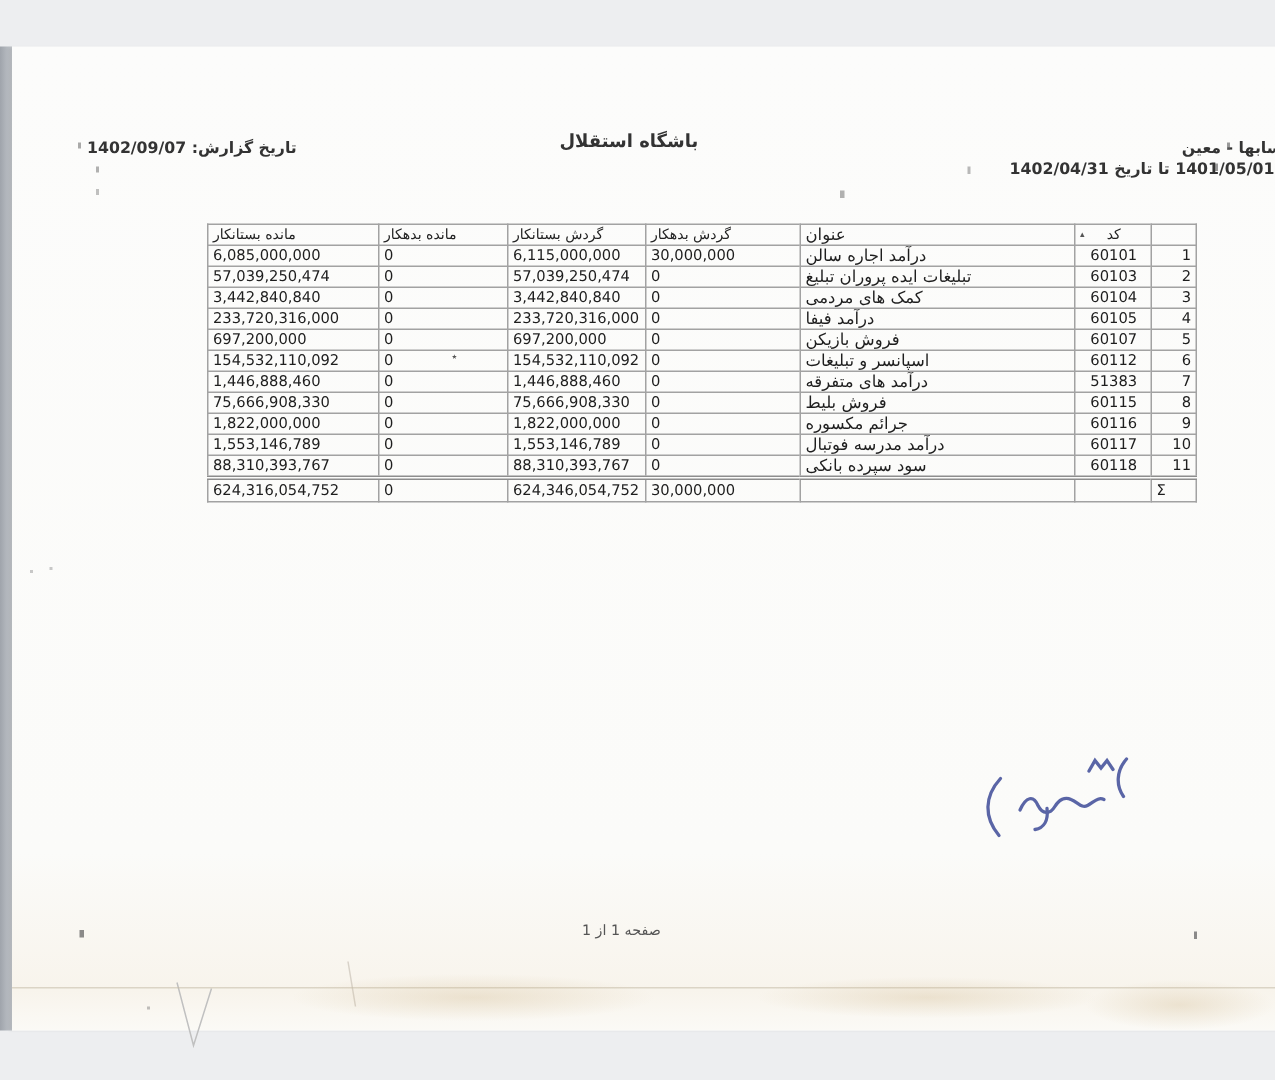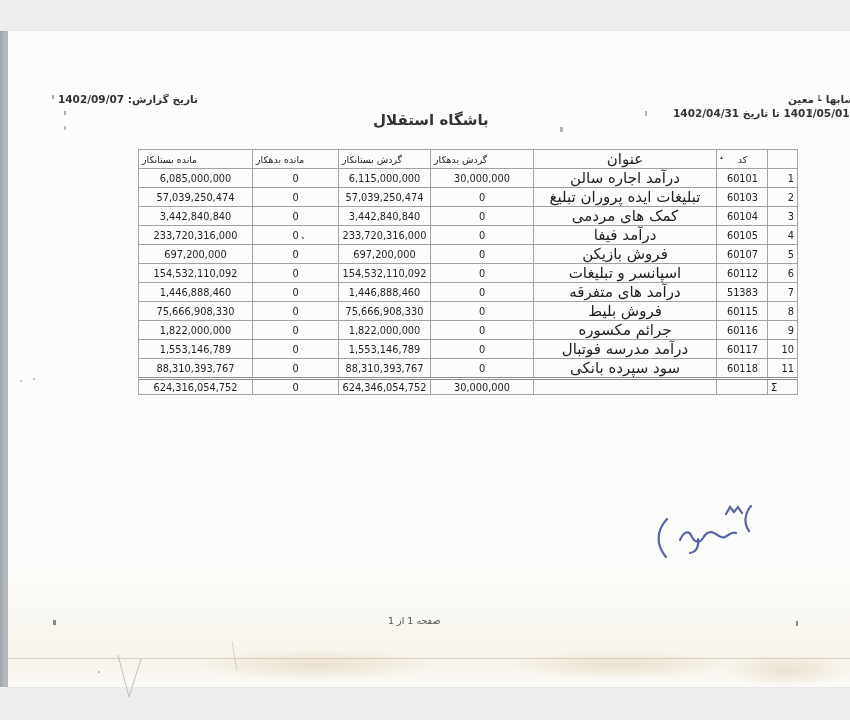--- a/index.html
+++ b/index.html
@@ -13,36 +13,36 @@
     background:linear-gradient(180deg,#fcfcfb 0%,#fbfbf9 82%,#f8f4ec 96%,#fbfaf6 100%);
     box-shadow:-2px 0 2px rgba(0,0,0,0.08);
     padding-left:47px;
   }
   .left-strip{
     position:absolute;left:0;top:31px;width:8px;height:656px;
     background:linear-gradient(90deg,#9fa4ab,#c3c7cc);
   }
   
   .hdr-left{position:absolute;left:50px;top:62px;font-size:10.5px;font-weight:bold;color:#333;direction:rtl;}
-  .hdr-center{position:absolute;left:365px;top:80px;font-size:15px;font-weight:bold;color:#333;direction:rtl;}
+  .hdr-center{position:absolute;left:365px;top:56px;font-size:12px;font-weight:bold;color:#333;direction:rtl;}
   .hdr-right{position:absolute;right:5px;top:62px;text-align:right;direction:rtl;color:#333;
              font-size:10.5px;font-weight:bold;line-height:13.5px;}
   
   table.ledger{
     position:absolute;left:130px;top:118px;width:659px;
     border-collapse:collapse;table-layout:fixed;direction:rtl;
   }
   .ledger th,.ledger td{
     border:1px solid #a2a2a2;overflow:hidden;white-space:nowrap;
     padding:0 3px;color:#1e1e1e;
   }
   .ledger th{height:12px;font-size:9.4px;font-weight:normal;text-align:left;color:#222;}
   .ledger td{height:13px;font-size:9.8px;}
-  .ledger .num{text-align:center;direction:ltr;}
-  .ledger .c-title{text-align:center;font-size:15px;}
+  .ledger .num{text-align:left;direction:ltr;}
+  .ledger .c-title{text-align:left;font-size:11px;}
   .ledger .c-code{text-align:center;direction:ltr;padding-left:4px;}
   .ledger .c-no{text-align:right;direction:ltr;}
   .ledger thead th.c-code{position:relative;}
   .sort{position:absolute;left:3px;top:3px;font-size:6px;color:#555;}
   .ledger tfoot td{border-top:3px double #8d8d8d;height:14px;}
   .sigma{text-align:left !important;font-size:10.5px;}
   
   .page-footer{position:absolute;left:380px;top:584px;font-size:9.5px;color:#555;direction:rtl;}
   
   .handwriting{position:absolute;left:602px;top:462px;width:160px;height:78px;}

